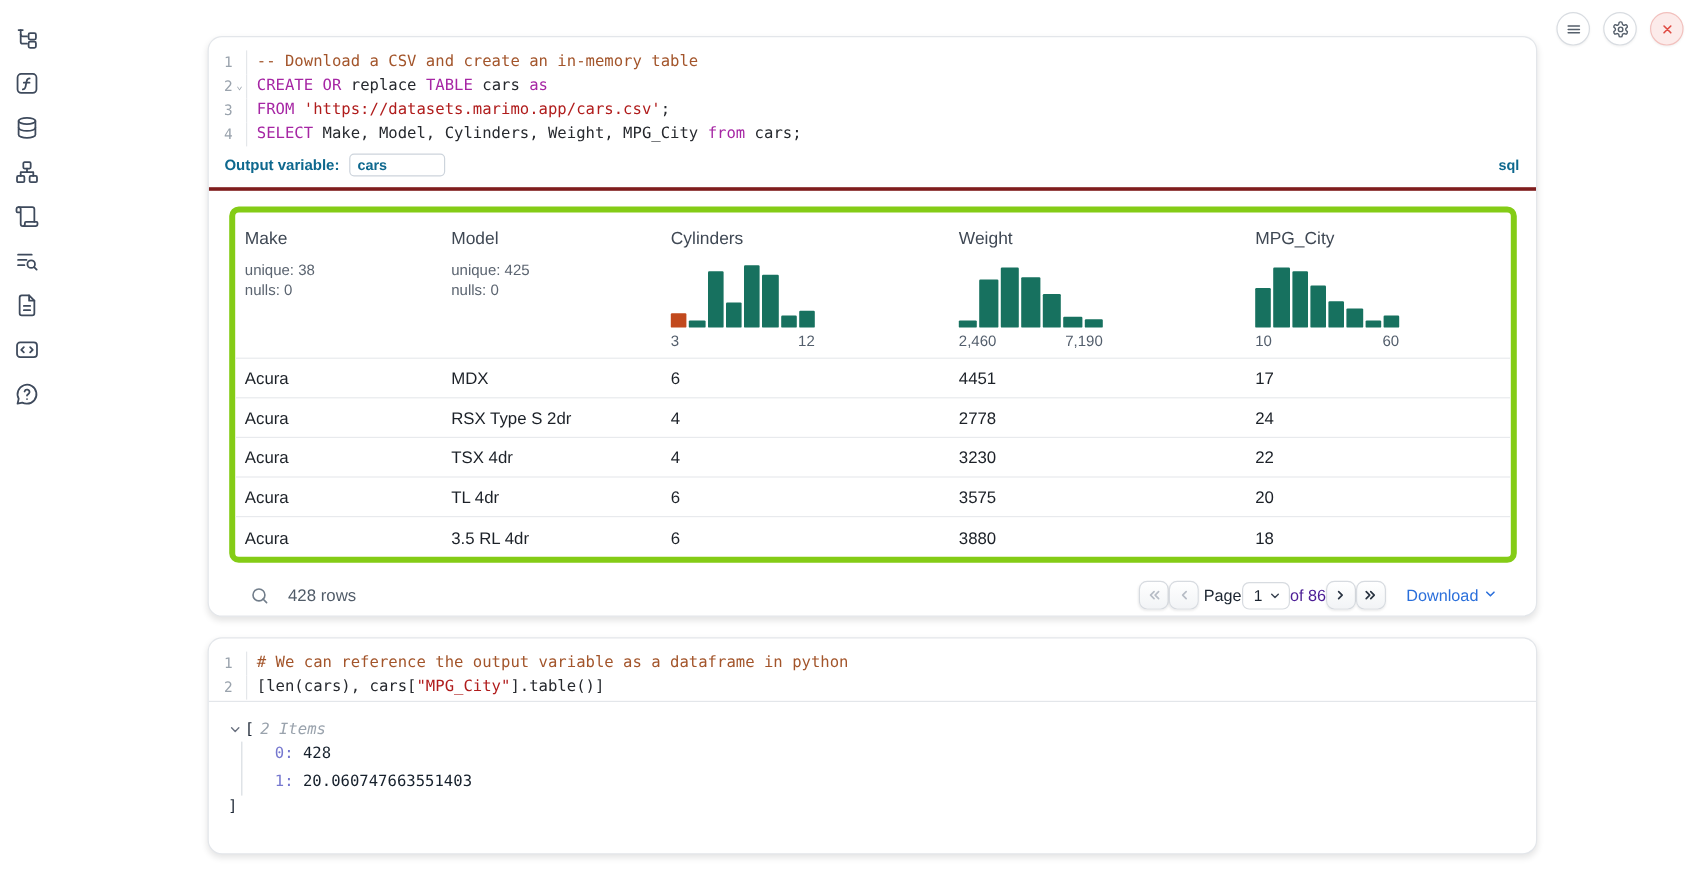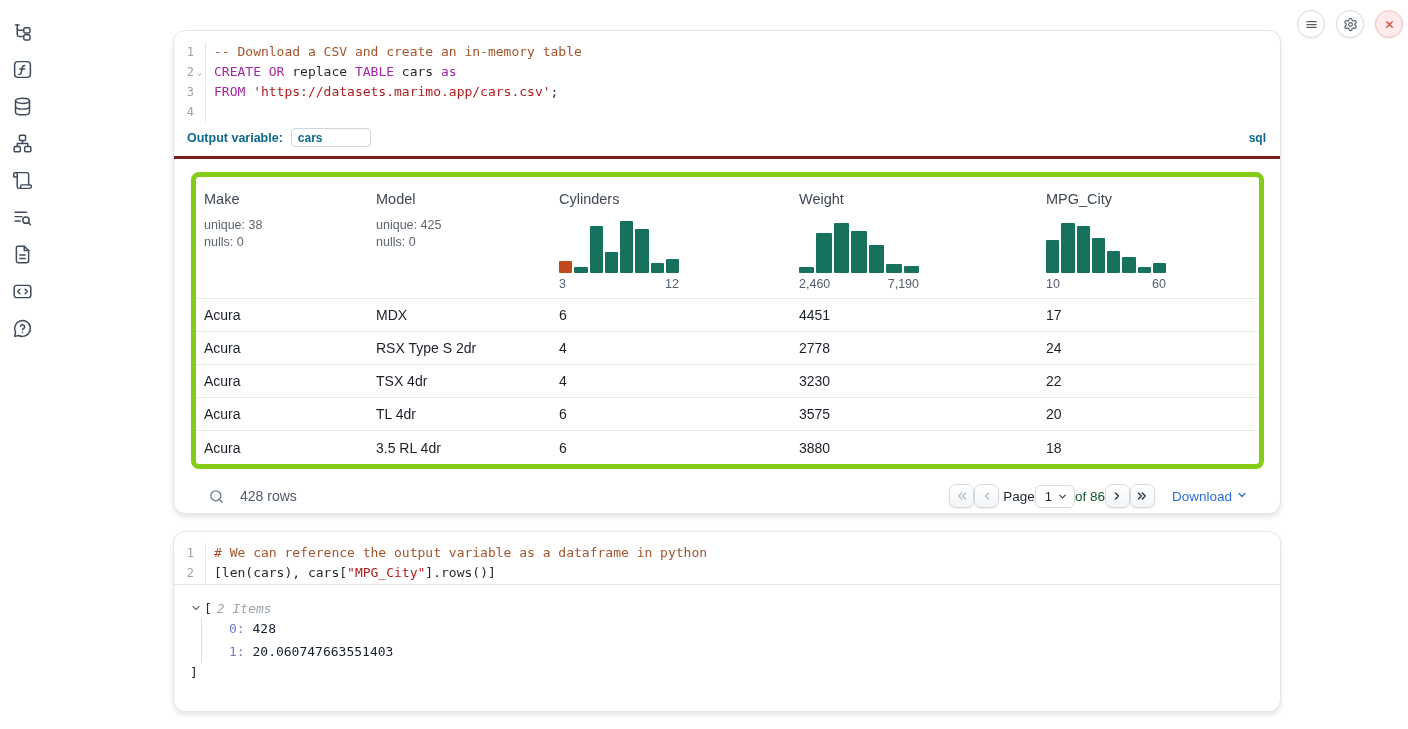--- a/index.html
+++ b/index.html
@@ -99,21 +99,21 @@
   }
   .pg-btn svg { width: 14px; height: 14px; }
   .pg-btn.disabled { color: #b7bdc6; }
   .pg-label { font-size: 13.5px; color: #1b2430; font-weight: 500; margin-left: 4px; }
   .page-select {
     display: flex; align-items: center; gap: 5px;
     border: 1px solid #d7dbe0; border-radius: 6px; height: 23px; padding: 0 6px 0 9px;
     font-size: 13px; color: #1b2430; cursor: pointer; background: #fff;
   }
   .page-select svg { width: 11px; height: 11px; color: #3a4452; }
-  .of-label { font-size: 13.5px; color: #14532d; font-weight: 500; }
+  .of-label { font-size: 13.5px; color: #4c1d95; font-weight: 500; }
   .download-link {
     margin-left: 17px; display: flex; align-items: flex-start; gap: 4px;
     border: none; background: transparent; cursor: pointer;
     font-family: "Liberation Sans", sans-serif;
     font-size: 13.5px; font-weight: 500; color: #2a6fdb; padding: 0;
   }
   .download-link svg { width: 12px; height: 12px; }
 
   
   .py-divider { border-top: 1px solid #e3e6ea; }
@@ -222,20 +222,21 @@
       <div class="code-line">
         <span class="gutter">3</span>
         <span class="fold"></span>
         <span class="gut-sep"></span>
         <span class="code-text"><span class="tok-kw">FROM</span><span class="tok-plain"> </span><span class="tok-str">'https://datasets.marimo.app/cars.csv'</span><span class="tok-plain">;</span></span>
       </div>
       <div class="code-line">
         <span class="gutter">4</span>
         <span class="fold"></span>
         <span class="gut-sep"></span>
+        <span class="code-text"><span class="tok-kw">SELECT</span><span class="tok-plain"> Make, Model, Cylinders, Weight, MPG_City </span><span class="tok-kw">from</span><span class="tok-plain"> cars;</span></span>
       </div>
     </div>
 
   <div class="outvar-bar">
     <span class="outvar-label">Output variable:</span>
     <input class="outvar-input" type="text" value="cars" style="">
     <span class="lang-badge">sql</span>
   </div>
 
   <div class="cell-output">
@@ -402,21 +403,21 @@
       <div class="code-line">
         <span class="gutter">1</span>
         <span class="fold"></span>
         <span class="gut-sep"></span>
         <span class="code-text"><span class="tok-comment"># We can reference the output variable as a dataframe in python</span></span>
       </div>
       <div class="code-line">
         <span class="gutter">2</span>
         <span class="fold"></span>
         <span class="gut-sep"></span>
-        <span class="code-text"><span class="tok-plain">[len(cars), cars[</span><span class="tok-str">"MPG_City"</span><span class="tok-plain">].rows()]</span></span>
+        <span class="code-text"><span class="tok-plain">[len(cars), cars[</span><span class="tok-str">"MPG_City"</span><span class="tok-plain">].table()]</span></span>
       </div>
     </div>
   <div class="py-divider"></div>
 
   <div class="tree-output">
     <div class="tree-head">
       <span class="tree-chevron">
           <svg viewBox="0 0 24 24" fill="none" stroke="currentColor" stroke-width="2.4" stroke-linecap="round" stroke-linejoin="round">
             <path d="m6 9 6 6 6-6"></path>
           </svg>

